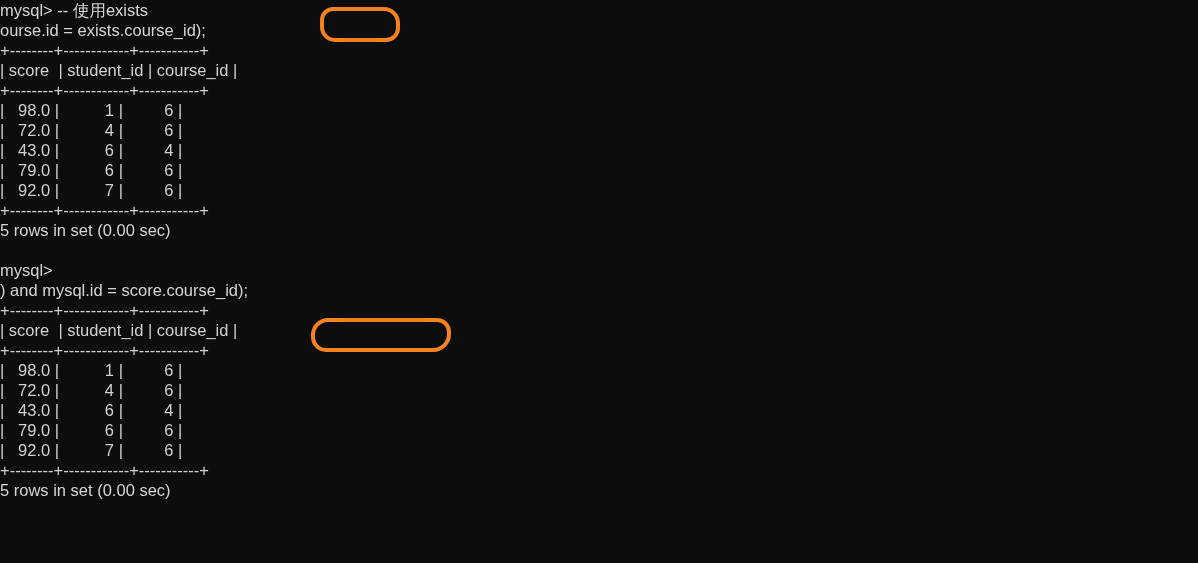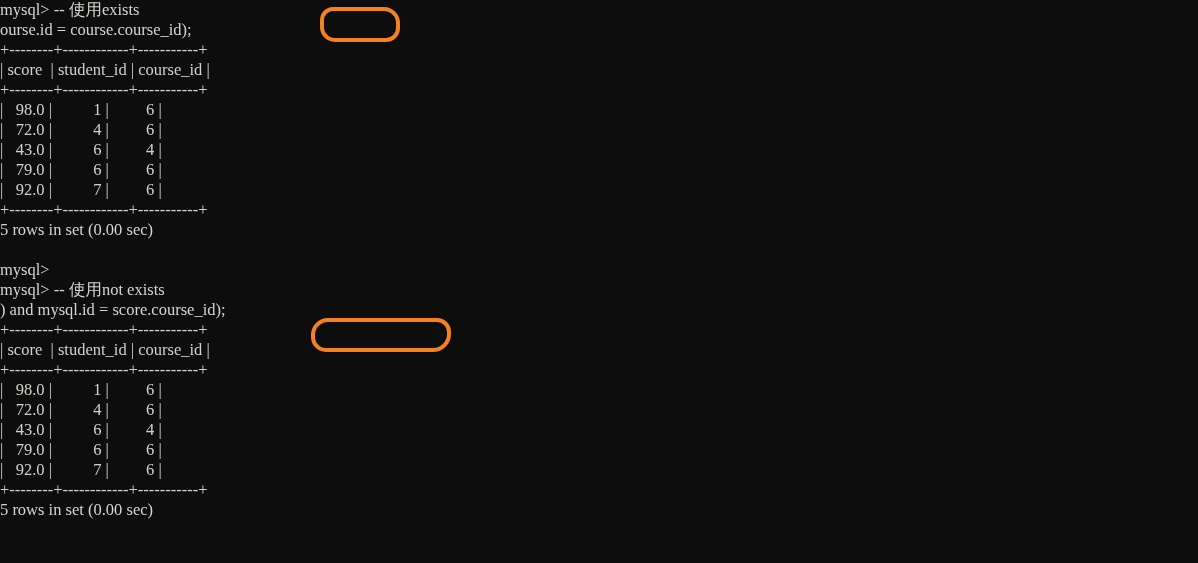--- a/index.html
+++ b/index.html
@@ -7,21 +7,21 @@
     margin: 0;
     padding: 0;
     background: #0d0d0d;
   }
   #terminal {
     position: relative;
     width: 1198px;
     height: 563px;
     background: #0d0d0d;
     overflow: hidden;
-    font-family: Liberation Serif, serif;
+    font-family: Liberation Sans, sans-serif;
     font-size: 16.5px;
     line-height: 20px;
     color: #d3d7cf;
     letter-spacing: 0px;
     -webkit-font-smoothing: antialiased;
   }
   .screen {
     position: absolute;
     top: 0;
     left: 0;
@@ -65,34 +65,33 @@
     border-radius: 17px 14px 18px 15px;
   }
 </style>
 </head>
 <body>
 
 <div id="terminal">
   <div class="screen">
 
     <div class="line">mysql&gt; -- 使用exists</div>
-    <div class="line">ourse.id = course.course_id);</div>
+    <div class="line">ourse.id = exists.course_id);</div>
     <div class="line rule">+--------+------------+-----------+</div>
     <div class="line tbl">| score  | student_id | course_id |</div>
     <div class="line rule">+--------+------------+-----------+</div>
     <div class="line tbl">|   98.0 |          1 |         6 |</div>
     <div class="line tbl">|   72.0 |          4 |         6 |</div>
     <div class="line tbl">|   43.0 |          6 |         4 |</div>
     <div class="line tbl">|   79.0 |          6 |         6 |</div>
     <div class="line tbl">|   92.0 |          7 |         6 |</div>
     <div class="line rule">+--------+------------+-----------+</div>
     <div class="line">5 rows in set (0.00 sec)</div>
     <div class="line blank"></div>
     <div class="line">mysql&gt;</div>
-    <div class="line">mysql&gt; -- 使用not exists</div>
     <div class="line">) and mysql.id = score.course_id);</div>
     <div class="line rule">+--------+------------+-----------+</div>
     <div class="line tbl">| score  | student_id | course_id |</div>
     <div class="line rule">+--------+------------+-----------+</div>
     <div class="line tbl">|   98.0 |          1 |         6 |</div>
     <div class="line tbl">|   72.0 |          4 |         6 |</div>
     <div class="line tbl">|   43.0 |          6 |         4 |</div>
     <div class="line tbl">|   79.0 |          6 |         6 |</div>
     <div class="line tbl">|   92.0 |          7 |         6 |</div>
     <div class="line rule">+--------+------------+-----------+</div>

